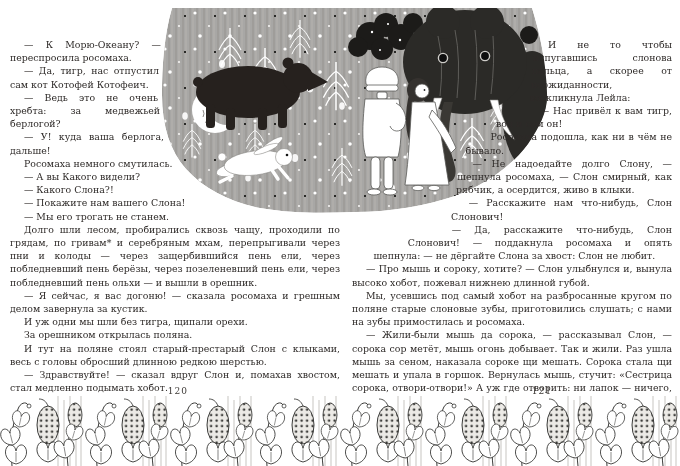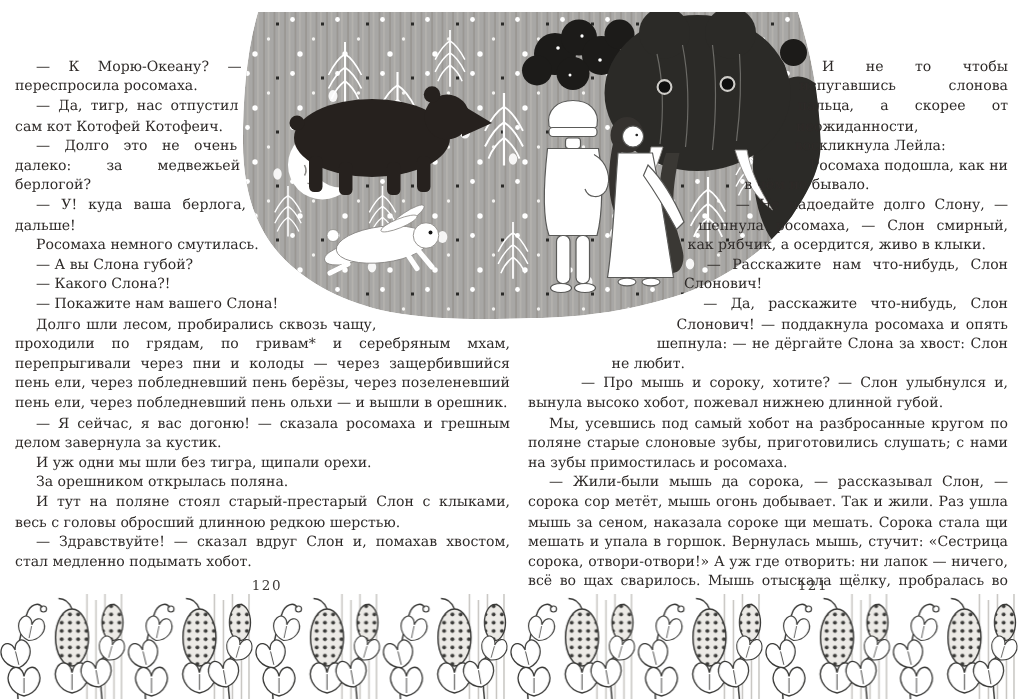--- a/index.html
+++ b/index.html
@@ -189,39 +189,41 @@
         <ellipse cx="274" cy="182" rx="6" ry="2.6" fill="#ffffff" stroke="#5a5a58" stroke-width="0.7"></ellipse>
       </g>
     </g>
   </svg>
 
   <div class="page page-left">
     <div class="wrap-right"></div>
     <div>
         <p>— К Морю-Океану? — переспросила росомаха.</p>
         <p>— Да, тигр, нас отпустил сам кот Котофей Котофеич.</p>
-        <p>— Долго это не очень далеко: за медвежьей берлогой?</p>
+        <p>— Ведь это не очень хребта: за медвежьей берлогой?</p>
         <p>— У! куда ваша берлога, дальше!</p>
         <p>Росомаха немного смутилась.</p>
-        <p>— А вы Слона губой?</p>
+        <p>— А вы Какого видели?</p>
         <p>— Какого Слона?!</p>
         <p>— Покажите нам вашего Слона!</p>
+        <p>— Мы его трогать не станем.</p>
         <p>Долго шли лесом, пробирались сквозь чащу, проходили по грядам, по гривам* и серебряным мхам, перепрыгивали через пни и колоды — через защербившийся пень ели, через побледневший пень берёзы, через позеленевший пень ели, через побледневший пень ольхи — и вышли в орешник.</p>
         <p>— Я сейчас, я вас догоню! — сказала росомаха и грешным делом завернула за кустик.</p>
         <p>И уж одни мы шли без тигра, щипали орехи.</p>
         <p>За орешником открылась поляна.</p>
         <p>И тут на поляне стоял старый-престарый Слон с клыками, весь с головы обросший длинною редкою шерстью.</p>
         <p>— Здравствуйте! — сказал вдруг Слон и, помахав хвостом, стал медленно подымать хобот.</p>
       </div>
   </div>
 
   <div class="page page-right">
     <div class="wrap-left"></div>
     <div>
         <p>И не то чтобы испугавшись слонова пальца, а скорее от неожиданности, воскликнула Лейла:</p>
+        <p>— Нас привёл к вам тигр, вон и сам он!</p>
         <p>Росомаха подошла, как ни в чём не бывало.</p>
         <p>— Не надоедайте долго Слону, — шепнула росомаха, — Слон смирный, как рябчик, а осердится, живо в клыки.</p>
         <p>— Расскажите нам что-нибудь, Слон Слонович!</p>
         <p>— Да, расскажите что-нибудь, Слон Слонович! — поддакнула росомаха и опять шепнула: — не дёргайте Слона за хвост: Слон не любит.</p>
         <p>— Про мышь и сороку, хотите? — Слон улыбнулся и, вынула высоко хобот, пожевал нижнею длинной губой.</p>
         <p>Мы, усевшись под самый хобот на разбросанные кругом по поляне старые слоновые зубы, приготовились слушать; с нами на зубы примостилась и росомаха.</p>
         <p>— Жили-были мышь да сорока, — рассказывал Слон, — сорока сор метёт, мышь огонь добывает. Так и жили. Раз ушла мышь за сеном, наказала сороке щи мешать. Сорока стала щи мешать и упала в горшок. Вернулась мышь, стучит: «Сестрица сорока, отвори-отвори!» А уж где отворить: ни лапок — ничего, всё во щах сварилось. Мышь отыскала щёлку, пробралась во двор, отворила сарай, втащила воз сена, сено опростала* и вошла в избу. Вошла мышь в избу, вынула из печки щи, принялась за еду. Попалась ей сорока. Обглодала она сороку дочиста, сделала из хребта лодку — —</p>
         <p>— По углам по кукушке! — перебила Лейла.</p>
       </div>
   </div>

